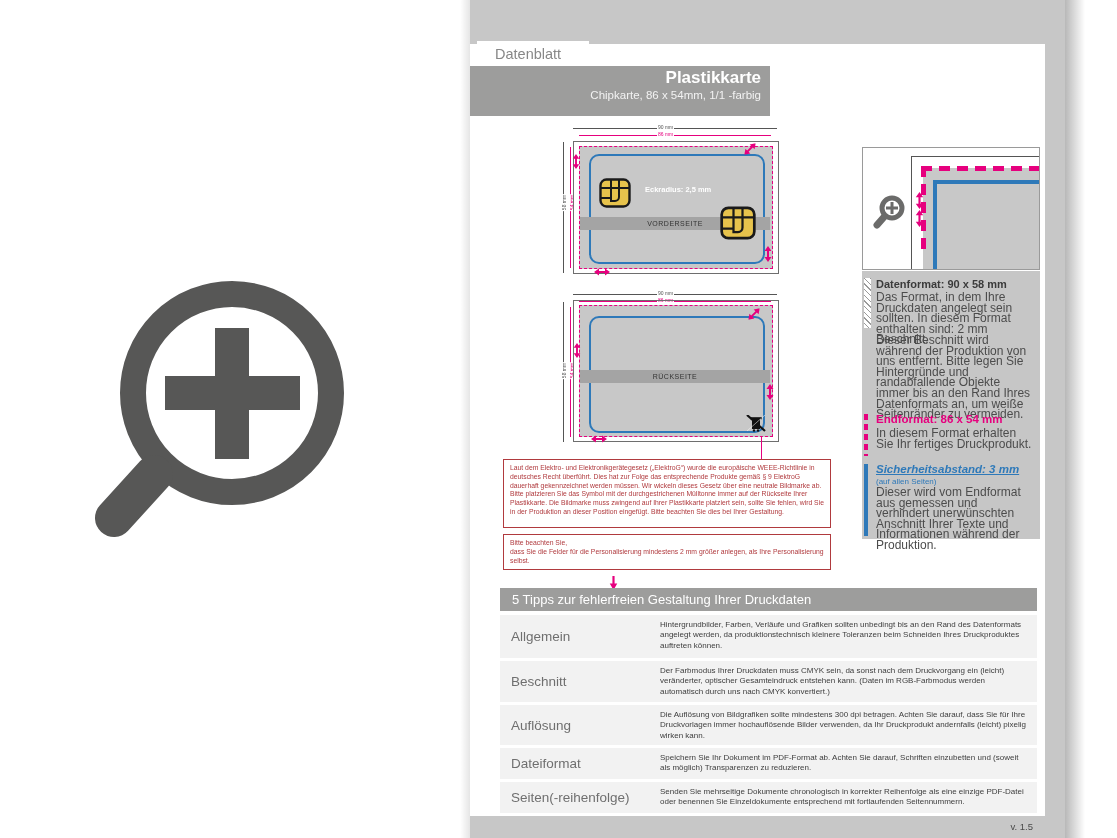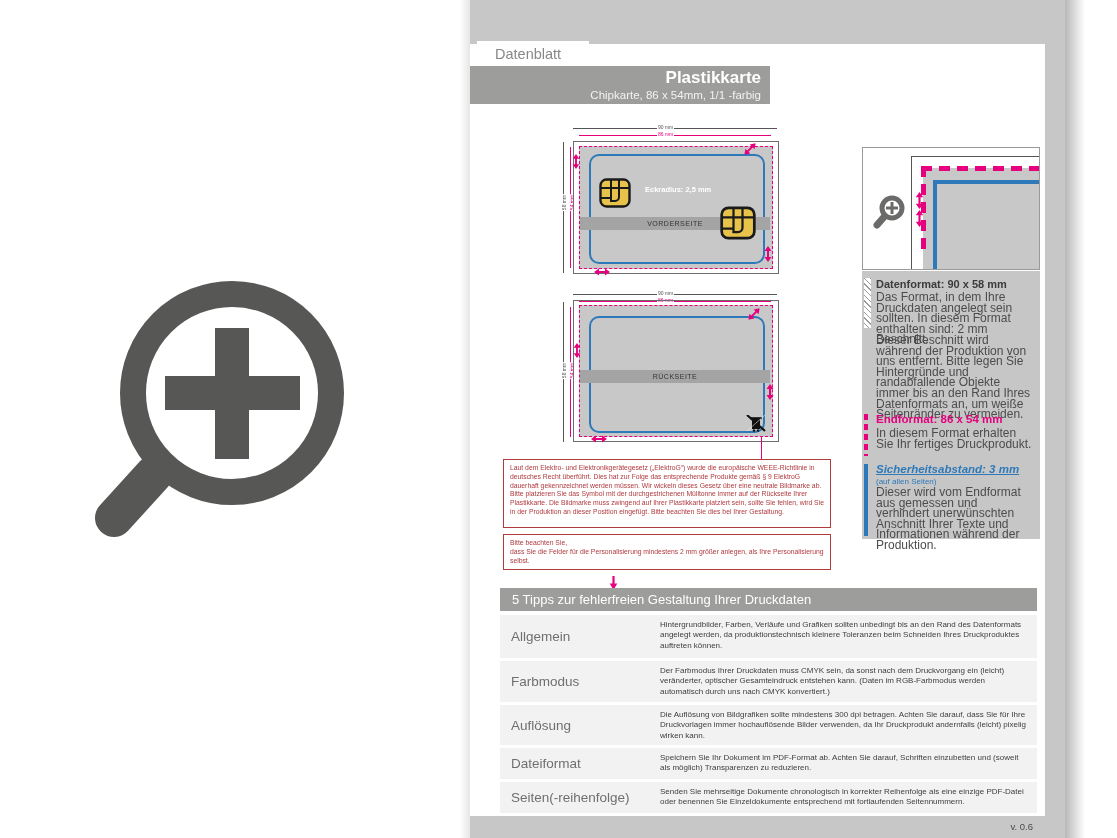--- a/index.html
+++ b/index.html
@@ -13,21 +13,21 @@
   .rshadow{left:1065px;top:0;width:20px;height:838px;
            background:linear-gradient(to right,rgba(0,0,0,.28),rgba(0,0,0,0));}
   .lshadow{left:460px;top:0;width:10px;height:838px;
            background:linear-gradient(to right,rgba(0,0,0,0),rgba(0,0,0,.10));}
   .footerbar{left:470px;top:816px;width:595px;height:22px;background:#c7c7c7;
              color:#4a4a4a;font-size:9.5px;line-height:22px;text-align:right;padding-right:0;}
   .version{position:absolute;right:32px;top:0;}
 
   .tab{left:477px;top:41px;width:94px;height:26px;background:#fff;
        color:#878787;font-size:14.5px;line-height:26px;padding-left:18px;}
-  .band{left:470px;top:66px;width:300px;height:38px;background:#9d9d9c;color:#fff;
+  .band{left:470px;top:66px;width:300px;height:50px;background:#9d9d9c;color:#fff;
         text-align:right;padding-right:9px;box-sizing:border-box;}
   .band .t1{font-size:17px;font-weight:bold;line-height:21px;margin-top:1px;}
   .band .t2{font-size:11.5px;line-height:14px;color:#f2f2f2;}
 
   
   .bigmag{left:90px;top:268px;}
 
   
   .card{width:228px;}
   .card .outer{position:absolute;border:1px solid #6e6e6e;}
@@ -235,33 +235,33 @@
   <svg class="abs" style="left:609px;top:576px;" width="9" height="14" viewBox="0 0 8 13">
     <path d="M3 0 H5 V7 H7.5 L4 13 L.5 7 H3 Z" fill="#e6007e"></path>
     </svg>
   <div class="abs tipshdr">5 Tipps zur fehlerfreien Gestaltung Ihrer Druckdaten</div>
 
   <div class="abs tiprow" style="top:615px;height:43px;">
     <div class="lbl">Allgemein</div>
     <div class="txt">Hintergrundbilder, Farben, Verläufe und Grafiken sollten unbedingt bis an den Rand des Datenformats angelegt werden, da produktionstechnisch kleinere Toleranzen beim Schneiden Ihres Druckproduktes auftreten können.</div>
   </div>
   <div class="abs tiprow" style="top:661px;height:41px;">
-    <div class="lbl">Farbmodus</div>
+    <div class="lbl">Beschnitt</div>
     <div class="txt">Der Farbmodus Ihrer Druckdaten muss CMYK sein, da sonst nach dem Druckvorgang ein (leicht) veränderter, optischer Gesamteindruck entstehen kann. (Daten im RGB-Farbmodus werden automatisch durch uns nach CMYK konvertiert.)</div>
   </div>
   <div class="abs tiprow" style="top:705px;height:40px;">
     <div class="lbl">Auflösung</div>
     <div class="txt">Die Auflösung von Bildgrafiken sollte mindestens 300 dpi betragen. Achten Sie darauf, dass Sie für Ihre Druckvorlagen immer hochauflösende Bilder verwenden, da Ihr Druckprodukt andernfalls (leicht) pixelig wirken kann.</div>
   </div>
   <div class="abs tiprow" style="top:748px;height:31px;">
     <div class="lbl">Dateiformat</div>
     <div class="txt">Speichern Sie Ihr Dokument im PDF-Format ab. Achten Sie darauf, Schriften einzubetten und (soweit als möglich) Transparenzen zu reduzieren.</div>
   </div>
   <div class="abs tiprow" style="top:782px;height:31px;">
     <div class="lbl">Seiten(-reihenfolge)</div>
     <div class="txt">Senden Sie mehrseitige Dokumente chronologisch in korrekter Reihenfolge als eine einzige PDF-Datei oder benennen Sie Einzeldokumente entsprechend mit fortlaufenden Seitennummern.</div>
   </div>
 
   <div class="abs footerbar">
-    <span class="version">v. 0.6</span>
+    <span class="version">v. 1.5</span>
   </div>
 
 </div>
 
 </body></html>

